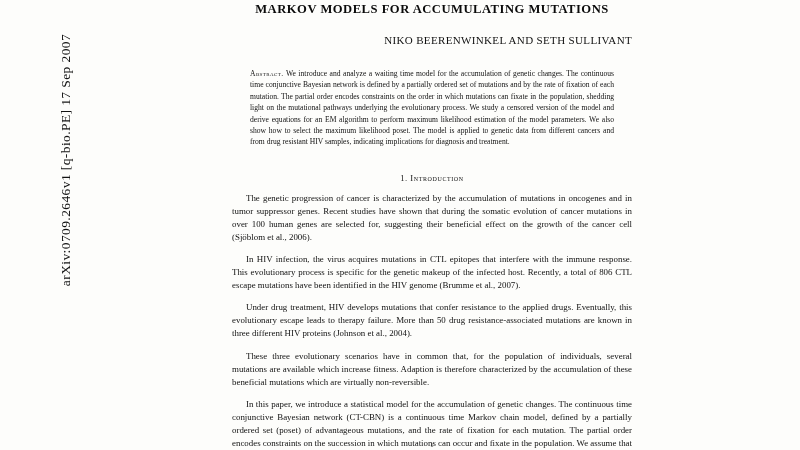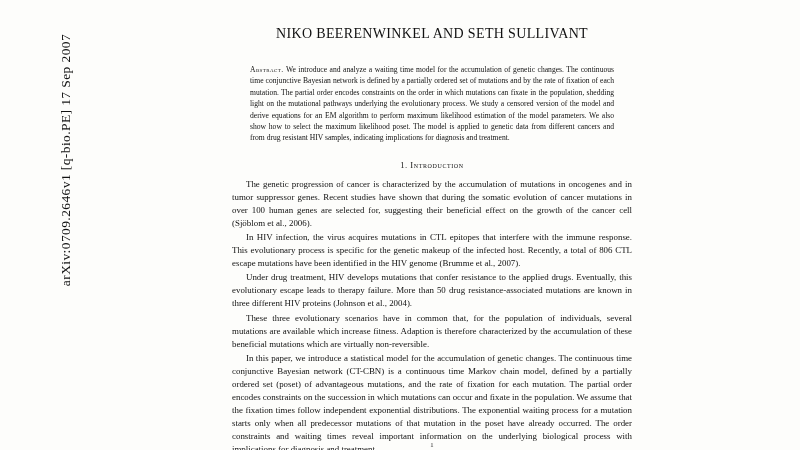--- a/index.html
+++ b/index.html
@@ -45,52 +45,52 @@
   .title {
     text-align: center;
     font-size: 12.6px;
     font-weight: bold;
     letter-spacing: 0.5px;
     margin-top: 2px;
     margin-bottom: 0;
     color: #0b0b0b;
   }
   .authors {
-    text-align: center;
-    font-size: 14px;
+    text-align: right;
+    font-size: 11px;
     letter-spacing: 0.35px;
-    margin-top: 26px;
+    margin-top: 17px;
     margin-bottom: 0;
     color: #111;
   }
   .abstract {
     margin: 22px 18px 16px 18px;
     font-size: 7.6px;
     line-height: 1.5;
     text-align: justify;
     color: #111;
   }
   .abstract .lead {
     font-variant: small-caps;
     letter-spacing: 0.4px;
   }
   .section-head {
     text-align: center;
     font-size: 8.6px;
     letter-spacing: 0.5px;
-    margin-top: 16px;
+    margin-top: 25px;
     margin-bottom: 8px;
     color: #111;
   }
   .body-par {
     font-size: 8.9px;
     line-height: 1.47;
     text-align: justify;
     text-indent: 14px;
-    margin: 0 0 1px 0;
+    margin: 9px 0 1px 0;
     color: #111;
   }
   .page-number {
     position: absolute;
     bottom: 2px;
     left: 0;
     width: 400px;
     text-align: center;
     font-size: 6.6px;
     color: #222;
@@ -98,20 +98,21 @@
 </style>
 </head>
 <body>
 
 <div class="page">
 
   <div class="arxiv-stamp">arXiv:0709.2646v1  [q-bio.PE]  17 Sep 2007</div>
 
   <div class="content">
 
+    <h1 class="title">MARKOV MODELS FOR ACCUMULATING MUTATIONS</h1>
 
     <div class="authors">NIKO BEERENWINKEL AND SETH SULLIVANT</div>
 
     <div class="abstract"><span class="lead">Abstract.</span><span> We introduce and analyze a waiting time model for the accumulation of genetic changes. The continuous time conjunctive Bayesian network is defined by a partially ordered set of mutations and by the rate of fixation of each mutation. The partial order encodes constraints on the order in which mutations can fixate in the population, shedding light on the mutational pathways underlying the evolutionary process. We study a censored version of the model and derive equations for an EM algorithm to perform maximum likelihood estimation of the model parameters. We also show how to select the maximum likelihood poset. The model is applied to genetic data from different cancers and from drug resistant HIV samples, indicating implications for diagnosis and treatment.</span></div>
 
     <div class="section-head"><span>1.</span> <span style="font-variant: small-caps; letter-spacing:0.6px;">Introduction</span></div>
 
     <p class="body-par">The genetic progression of cancer is characterized by the accumulation of mutations in oncogenes and in tumor suppressor genes. Recent studies have shown that during the somatic evolution of cancer mutations in over 100 human genes are selected for, suggesting their beneficial effect on the growth of the cancer cell (Sjöblom et al., 2006).</p>
     <p class="body-par">In HIV infection, the virus acquires mutations in CTL epitopes that interfere with the immune response. This evolutionary process is specific for the genetic makeup of the infected host. Recently, a total of 806 CTL escape mutations have been identified in the HIV genome (Brumme et al., 2007).</p>
     <p class="body-par">Under drug treatment, HIV develops mutations that confer resistance to the applied drugs. Eventually, this evolutionary escape leads to therapy failure. More than 50 drug resistance-associated mutations are known in three different HIV proteins (Johnson et al., 2004).</p>

